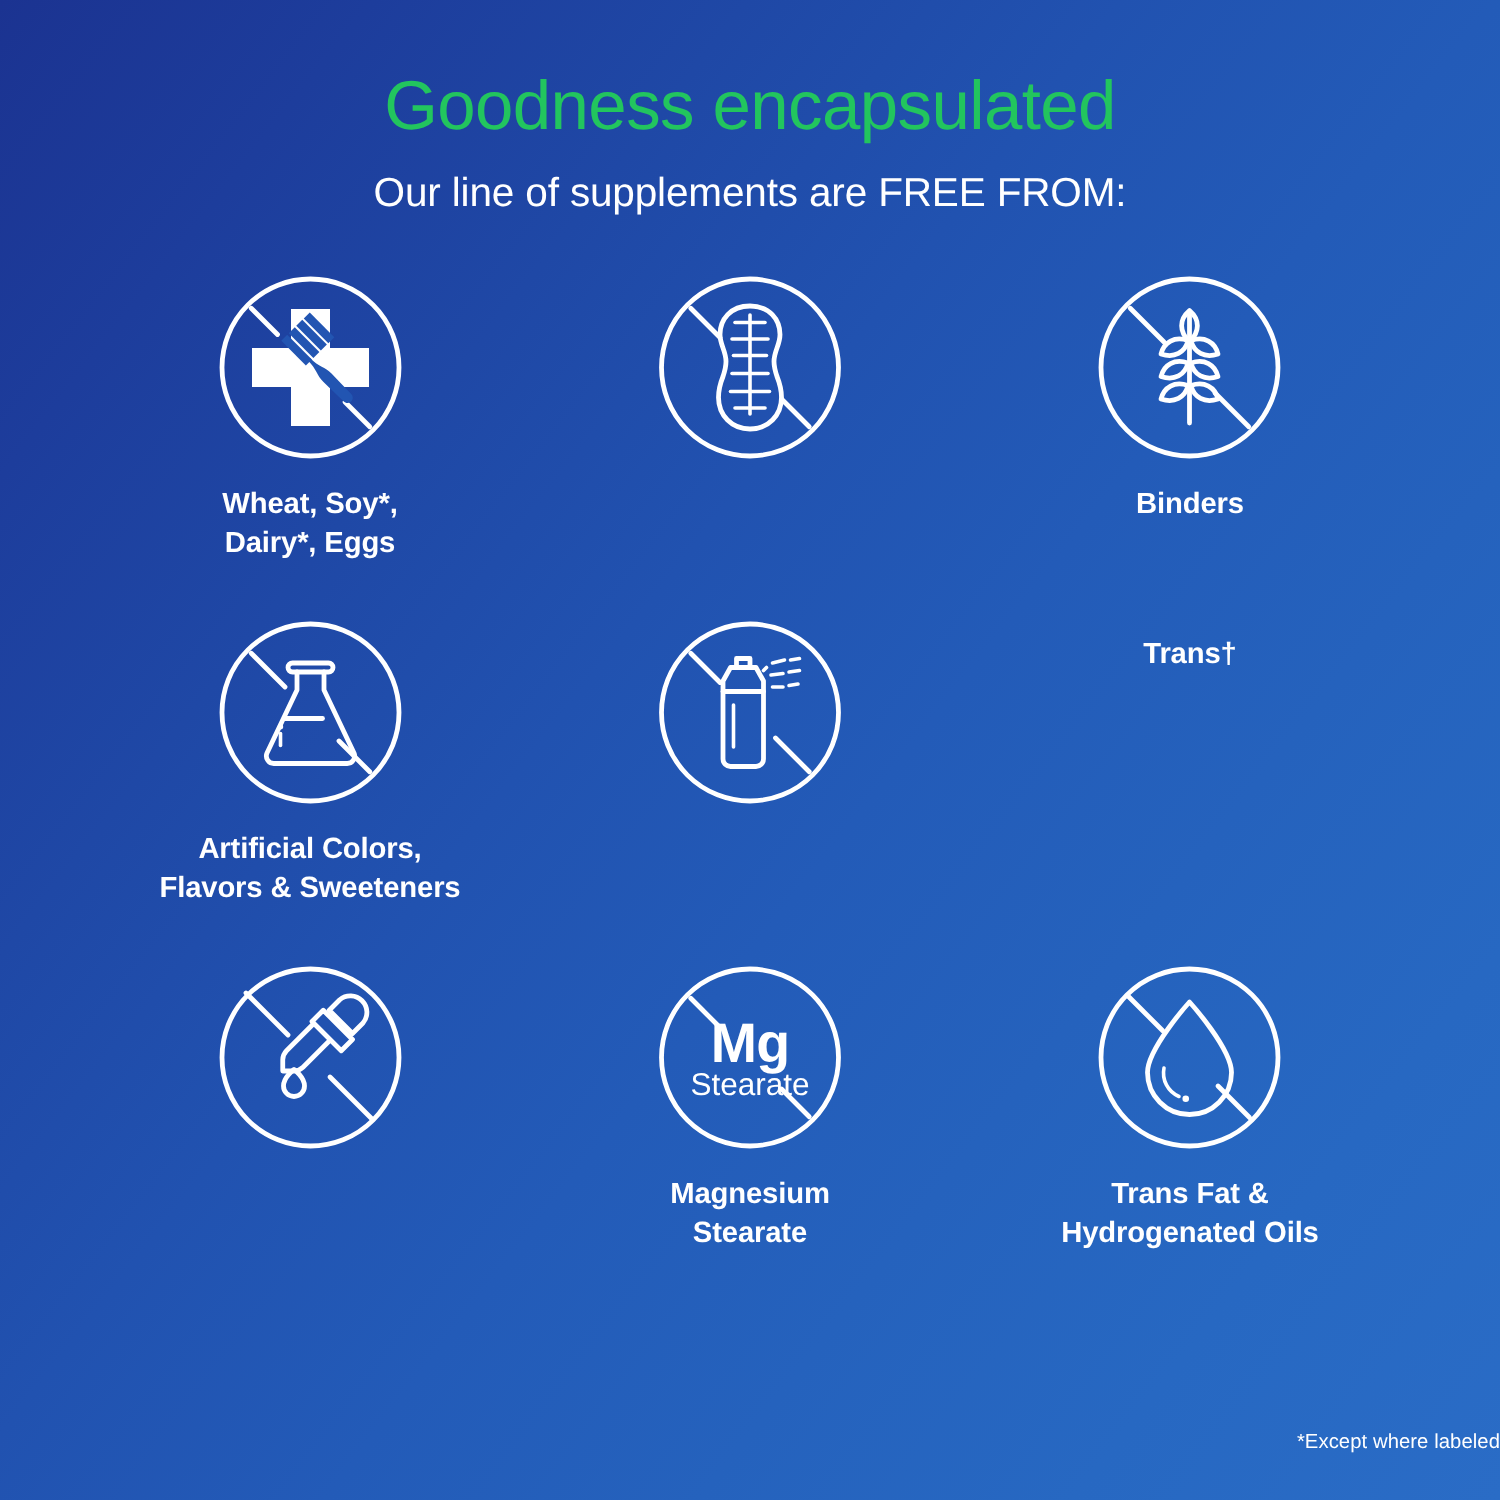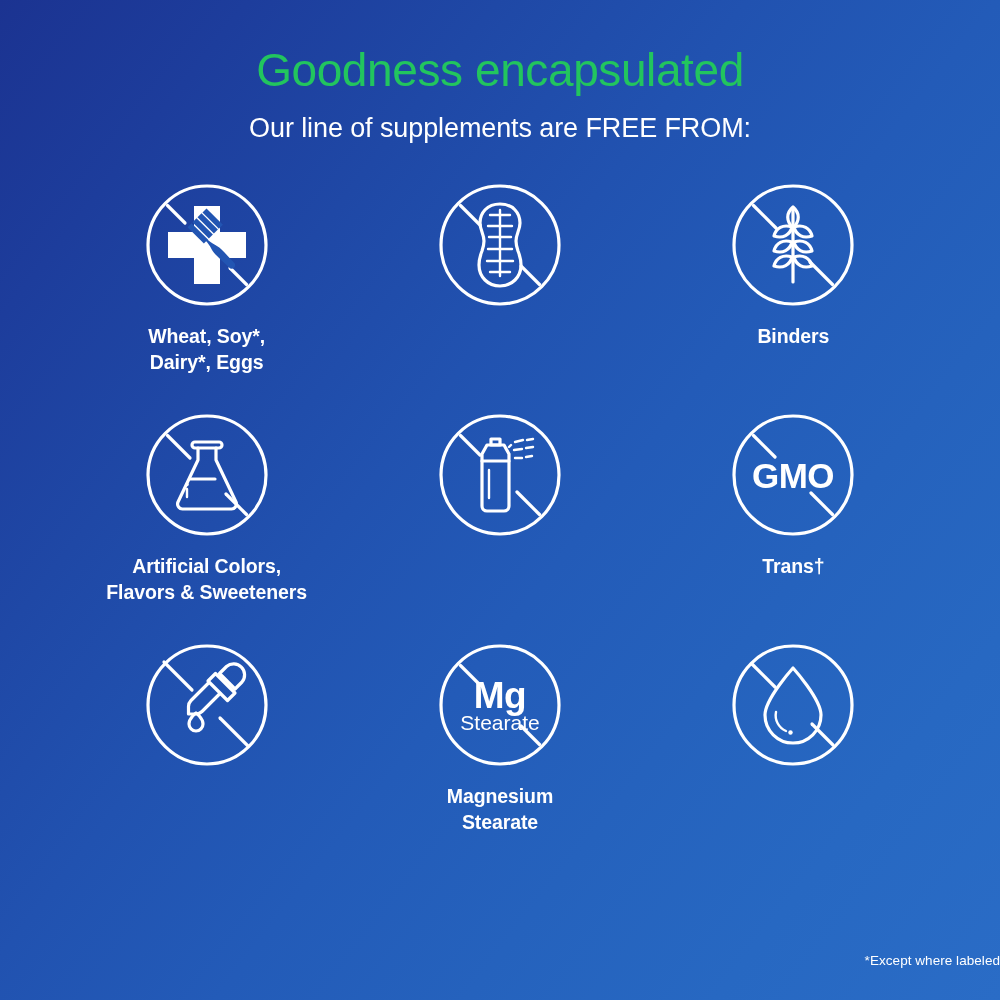--- a/index.html
+++ b/index.html
@@ -263,28 +263,20 @@
             <line x1="91" y1="38" x2="98" y2="37"></line>
             <line x1="80" y1="48" x2="87" y2="48"></line>
             <line x1="91" y1="47" x2="97" y2="46"></line>
             <line x1="76" y1="35" x2="74" y2="37"></line>
           </g>
         </svg>
       </span>
     </div>
 
     <div class="badge">
-      <span class="badge-icon">
-        <svg class="icon-svg" viewBox="0 0 130 130" width="130" height="130">
-          <circle class="stroke" cx="65" cy="65" r="59"></circle>
-          <line class="stroke" x1="25.5" y1="25.5" x2="47" y2="47"></line>
-          <line class="stroke" x1="83" y1="83" x2="104.5" y2="104.5"></line>
-          <text x="65" y="78" font-size="35" font-weight="700" letter-spacing="-0.5">GMO</text>
-        </svg>
-      </span>
       <div class="badge-label">Trans†</div>
     </div>
 
     <div class="badge">
       <span class="badge-icon">
         <svg class="icon-svg" viewBox="0 0 130 130" width="130" height="130">
           <circle class="stroke" cx="65" cy="65" r="59"></circle>
           <line class="stroke" x1="22" y1="22" x2="50" y2="50"></line>
           <line class="stroke" x1="78" y1="78" x2="106" y2="106"></line>
 
@@ -322,20 +314,22 @@
 
           <path class="stroke" d="M65 28
                                    c 0 0 -28 31 -28 47
                                    a28 28 0 0 0 56 0
                                    c 0 -16 -28 -47 -28 -47 z"></path>
 
           <path class="thin" d="M48 72 a17 17 0 0 0 10 19"></path>
           <circle class="solid" cx="62.5" cy="92.5" r="2.2"></circle>
         </svg>
       </span>
+      <div class="badge-label">Trans Fat &amp;
+Hydrogenated Oils</div>
     </div>
 
   </div>
 
   <div class="footnotes">
     <div class="footnote">*Except where labeled</div>
   </div>
 
 </div>
 

